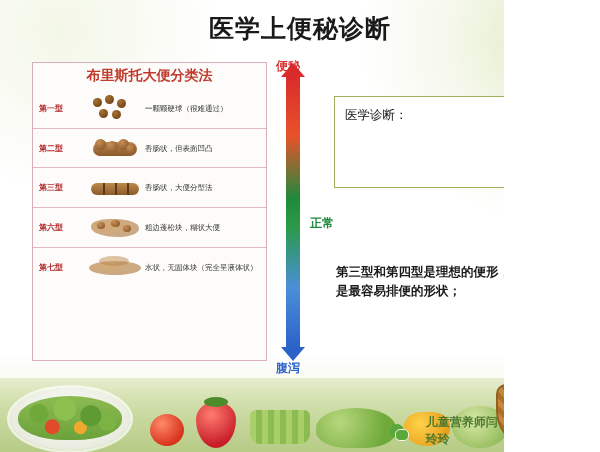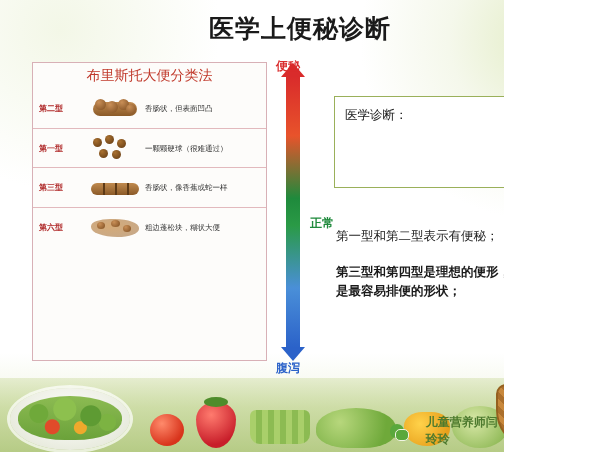--- a/index.html
+++ b/index.html
@@ -129,21 +129,21 @@
     background: #fdfcfa;
     border: 1px solid #d8b0b6;
   }
   .chart-title {
     position: absolute;
     left: 0; top: 4px;
     width: 233px;
     text-align: center;
     font-family: "DejaVu Sans", sans-serif;
     font-size: 14px;
-    font-weight: normal;
+    font-weight: bold;
     color: #c0392b;
   }
   .chart-rows {
     position: absolute;
     left: 0; top: 26px;
     width: 233px;
   }
   .crow {
     position: relative;
     height: 38.7px;
@@ -310,81 +310,88 @@
     </div>
   </div>
 
   <div class="title">医学上便秘诊断</div>
 
   <div class="chart-card">
     <div class="chart-title">布里斯托大便分类法</div>
     <div class="chart-rows">
 
       <div class="crow">
+        <div class="rlabel">第一型</div>
+        <div class="ricon">
+          <div class="blob dark" style="width:9px;height:9px;left:8px;top:9px;"></div>
+          <div class="blob dark" style="width:9px;height:9px;left:20px;top:6px;"></div>
+          <div class="blob dark" style="width:9px;height:9px;left:32px;top:10px;"></div>
+          <div class="blob dark" style="width:9px;height:9px;left:14px;top:20px;"></div>
+          <div class="blob dark" style="width:9px;height:9px;left:27px;top:21px;"></div>
+        </div>
+        <div class="rdesc">一颗颗硬球（很难通过）</div>
+      </div>
+
+      <div class="crow">
         <div class="rlabel">第二型</div>
         <div class="ricon">
           <div class="sausage" style="left:8px;top:13px;width:44px;height:14px;border-radius:10px;"></div>
           <div class="blob" style="width:11px;height:11px;left:10px;top:10px;"></div>
           <div class="blob" style="width:12px;height:12px;left:21px;top:12px;"></div>
           <div class="blob" style="width:11px;height:11px;left:33px;top:10px;"></div>
           <div class="blob" style="width:10px;height:10px;left:41px;top:15px;"></div>
         </div>
         <div class="rdesc">香肠状，但表面凹凸</div>
       </div>
 
       <div class="crow">
-        <div class="rlabel">第一型</div>
-        <div class="ricon">
-          <div class="blob dark" style="width:9px;height:9px;left:8px;top:9px;"></div>
-          <div class="blob dark" style="width:9px;height:9px;left:20px;top:6px;"></div>
-          <div class="blob dark" style="width:9px;height:9px;left:32px;top:10px;"></div>
-          <div class="blob dark" style="width:9px;height:9px;left:14px;top:20px;"></div>
-          <div class="blob dark" style="width:9px;height:9px;left:27px;top:21px;"></div>
-        </div>
-        <div class="rdesc">一颗颗硬球（很难通过）</div>
-      </div>
-
-      <div class="crow">
         <div class="rlabel">第三型</div>
         <div class="ricon">
           <div class="sausage" style="left:6px;top:14px;width:48px;height:12px;"></div>
           <div style="position:absolute;left:18px;top:14px;width:2px;height:12px;background:#5e3a16;"></div>
           <div style="position:absolute;left:30px;top:14px;width:2px;height:12px;background:#5e3a16;"></div>
           <div style="position:absolute;left:42px;top:14px;width:2px;height:12px;background:#5e3a16;"></div>
         </div>
-        <div class="rdesc">香肠状，像香蕉或蛇一样</div>
+        <div class="rdesc">香肠状，大便分型法</div>
       </div>
 
 
 
       <div class="crow">
         <div class="rlabel">第六型</div>
         <div class="ricon">
           <div class="watery" style="left:6px;top:11px;width:48px;height:18px;border-radius:40% 50% 45% 55%;"></div>
           <div class="blob" style="width:8px;height:7px;left:12px;top:14px;"></div>
           <div class="blob" style="width:9px;height:7px;left:26px;top:12px;"></div>
           <div class="blob" style="width:8px;height:7px;left:38px;top:17px;"></div>
         </div>
         <div class="rdesc">粗边蓬松块，糊状大便</div>
       </div>
 
+      <div class="crow">
+        <div class="rlabel">第七型</div>
+        <div class="ricon">
+          <div class="watery" style="left:4px;top:13px;width:52px;height:14px;border-radius:50%;"></div>
+          <div class="watery" style="left:14px;top:8px;width:30px;height:10px;border-radius:50%;opacity:0.7;"></div>
+        </div>
+        <div class="rdesc">水状，无固体块（完全呈液体状）</div>
+      </div>
 
     </div>
   </div>
 
   <div class="scale"></div>
   <div class="scale-label lab-top">便秘</div>
   <div class="scale-label lab-mid">正常</div>
   <div class="scale-label lab-bot">腹泻</div>
 
   <div class="diag-box">
     <div class="diag-line">医学诊断：</div>
   </div>
 
-  <div class="para p1">第一型和第二型表示有便秘；</div>
   <div class="para p2">第三型和第四型是理想的便形，尤其第四型是最容易排便的形状；</div>
 
   <div class="footer">
     <div class="wechat-icon"></div>
     <div class="footer-text">儿童营养师闫玲玲</div>
   </div>
 
 </div>
 
 </body></html>

